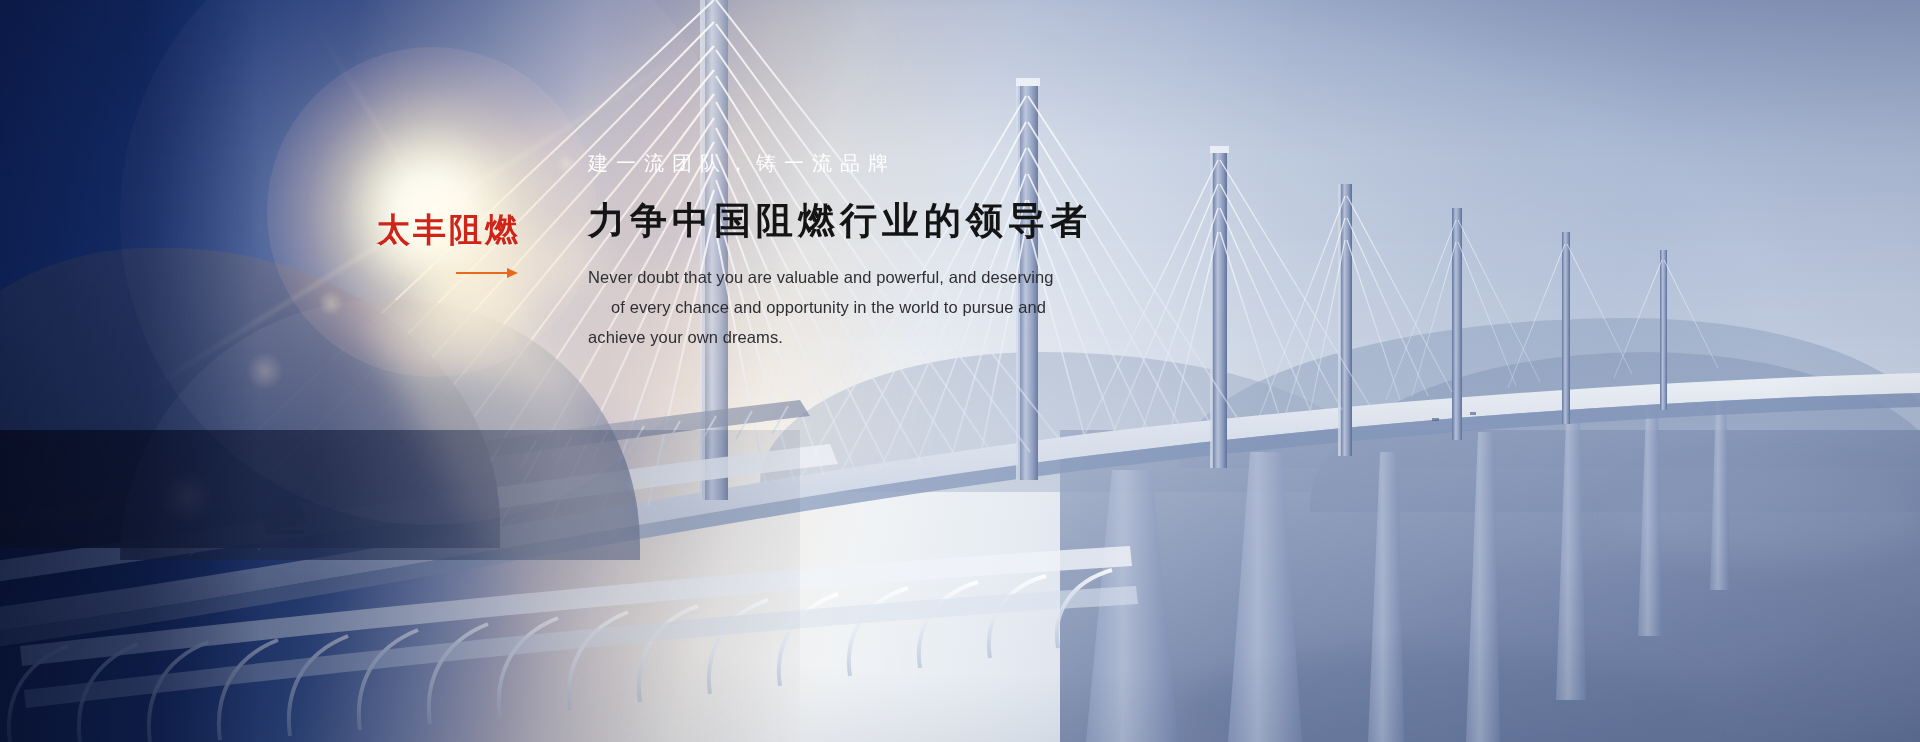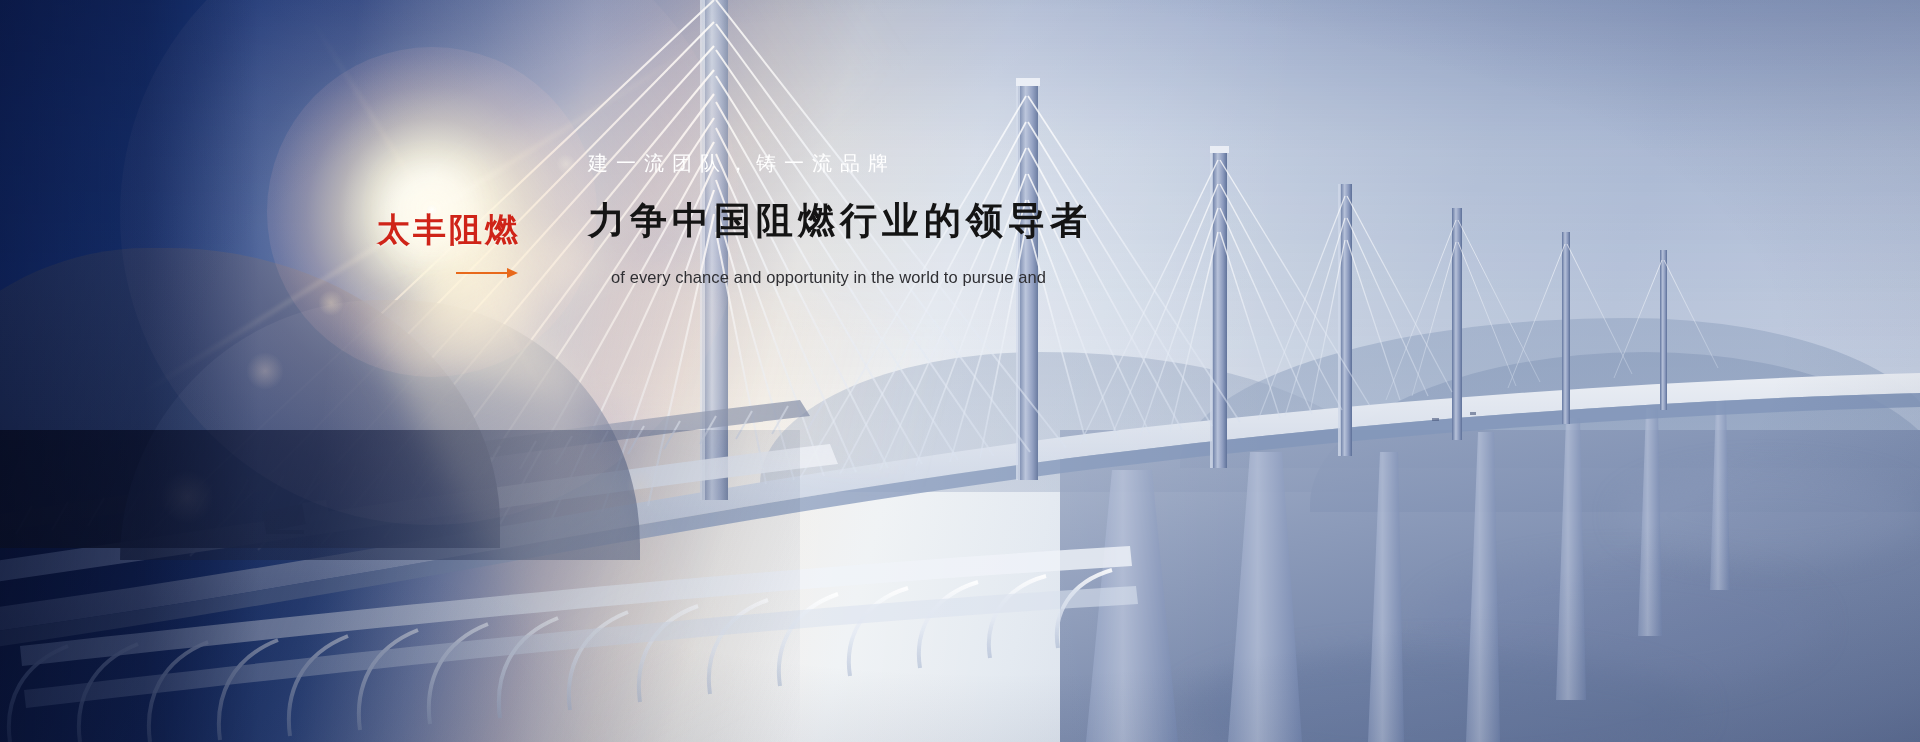--- a/index.html
+++ b/index.html
@@ -472,18 +472,20 @@
       <div class="logo-arrow">
         <span class="ln"></span>
         <span class="hd"></span>
       </div>
     </div>
 
     <div class="text-block">
       <p class="headline-sub">建一流团队，铸一流品牌</p>
       <p class="headline-main">力争中国阻燃行业的领导者</p>
       <p class="subtext">
+        <span>Never doubt that you are valuable and powerful, and deserving</span>
         <span class="indent">of every chance and opportunity in the world to pursue and</span>
+        <span>achieve your own dreams.</span>
       </p>
     </div>
 
   </div>
 </div>
 
 </body></html>

